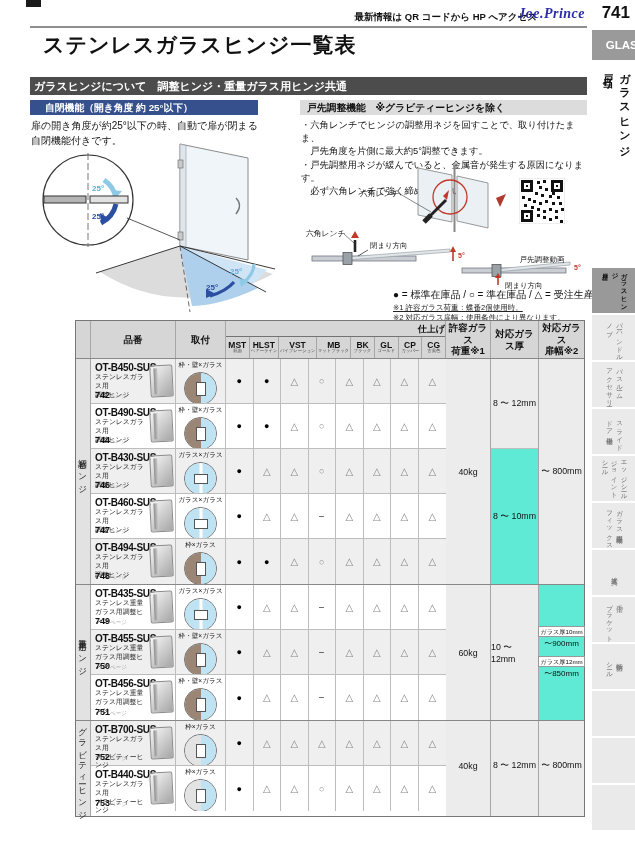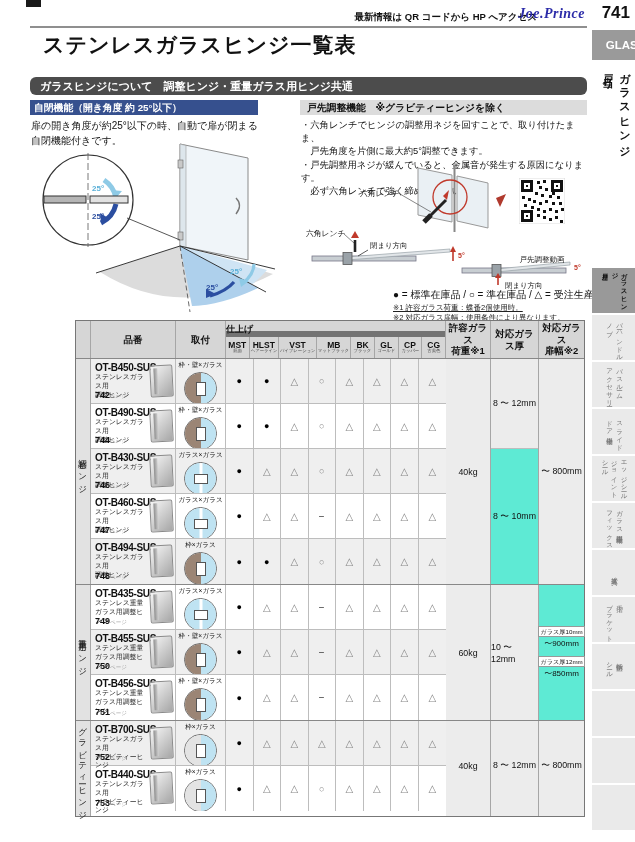--- a/index.html
+++ b/index.html
@@ -5,23 +5,23 @@
   html,body{margin:0;padding:0;background:#fff;}
   .page{position:relative;width:635px;height:842px;background:#fff;overflow:hidden;
         font-family:"Liberation Sans","DejaVu Sans",sans-serif;color:#111;}
   .corner-mark{position:absolute;left:26px;top:0;width:15px;height:7px;background:#1a1a1a;}
   .top-note{position:absolute;top:11px;right:98px;font-size:9.5px;font-weight:bold;}
   .logo{position:absolute;top:6px;right:50px;font-size:14px;font-weight:bold;font-style:italic;
         color:#2b2ba8;font-family:"Liberation Serif","DejaVu Serif",serif;letter-spacing:.5px;}
   .rule{position:absolute;top:26px;left:30px;width:557px;height:2px;background:#8f8f8f;}
   .title{position:absolute;top:31px;left:43px;font-size:21px;font-weight:bold;letter-spacing:1px;}
   .secbar{position:absolute;top:77px;left:30px;width:557px;height:18px;background:#4c4c4c;color:#fff;
-          font-size:11px;font-weight:bold;line-height:18px;padding-left:10px;box-sizing:border-box;border-radius:6px;}
+          font-size:11px;font-weight:bold;line-height:18px;padding-left:4px;box-sizing:border-box;}
   .lp-head{position:absolute;top:100px;left:30px;width:228px;height:15px;background:#36508e;color:#fff;
-           font-size:9.8px;font-weight:bold;line-height:15px;padding-left:4px;box-sizing:border-box;}
+           font-size:9.8px;font-weight:bold;line-height:15px;padding-left:15px;box-sizing:border-box;}
   .lp-body{position:absolute;top:119px;left:31px;width:266px;font-size:10px;line-height:1.45;}
   .lp-diag{position:absolute;top:140px;left:30px;}
   .rp-head{position:absolute;top:100px;left:300px;width:287px;height:15px;background:#dcdcdc;
            font-size:9.8px;font-weight:bold;line-height:15px;padding-left:7px;box-sizing:border-box;}
   .rp-body{position:absolute;top:119px;left:301px;width:292px;font-size:9.3px;line-height:1.42;}
   .rp-diag{position:absolute;top:166px;left:300px;}
   .qr{position:absolute;top:178px;left:519px;width:46px;height:46px;}
   .qr-cap{position:absolute;top:227px;left:514px;width:56px;font-size:7.5px;text-align:center;margin-top:28px;}
   .legend{position:absolute;top:288px;left:393px;}
   .legend .l1{font-size:10px;margin-bottom:1px;}
@@ -30,21 +30,21 @@
   
   .gtable{position:absolute;top:320px;left:75px;width:508px;border:1px solid #777;font-size:9px;}
   .gtable *{box-sizing:border-box;}
   .thead{display:flex;height:38px;background:#d6d6d6;border-bottom:1px solid #888;}
   .hc{display:flex;flex-direction:column;align-items:center;justify-content:center;
       font-weight:bold;font-size:9.5px;border-right:1px solid #a6a6a6;text-align:center;line-height:1.2;}
   .h-group{width:15px;flex:none;}
   .h-hinban{width:85px;flex:none;}
   .h-tori{width:50px;flex:none;}
   .h-finish{width:220px;flex:none;border-right:1px solid #a6a6a6;}
-  .f-top{height:16px;line-height:16px;text-align:left;font-weight:bold;border-bottom:6px solid #737373;}
+  .f-top{height:16px;line-height:16px;text-align:right;font-weight:bold;border-bottom:1px solid #737373;}
   .f-codes{display:flex;height:21px;}
   .f-code{flex:1;border-right:1px solid #a6a6a6;display:flex;flex-direction:column;
           align-items:center;justify-content:center;line-height:1;}
   .f-code:last-child{border-right:none;}
   .f-code .fc{font-weight:bold;font-size:8.5px;}
   .f-code .fn{font-size:4.6px;color:#444;transform:scale(.95);white-space:nowrap;}
   .h-load{width:45px;flex:none;}
   .h-thick{width:48px;flex:none;}
   .h-width{width:45px;flex:none;border-right:none;}
 

